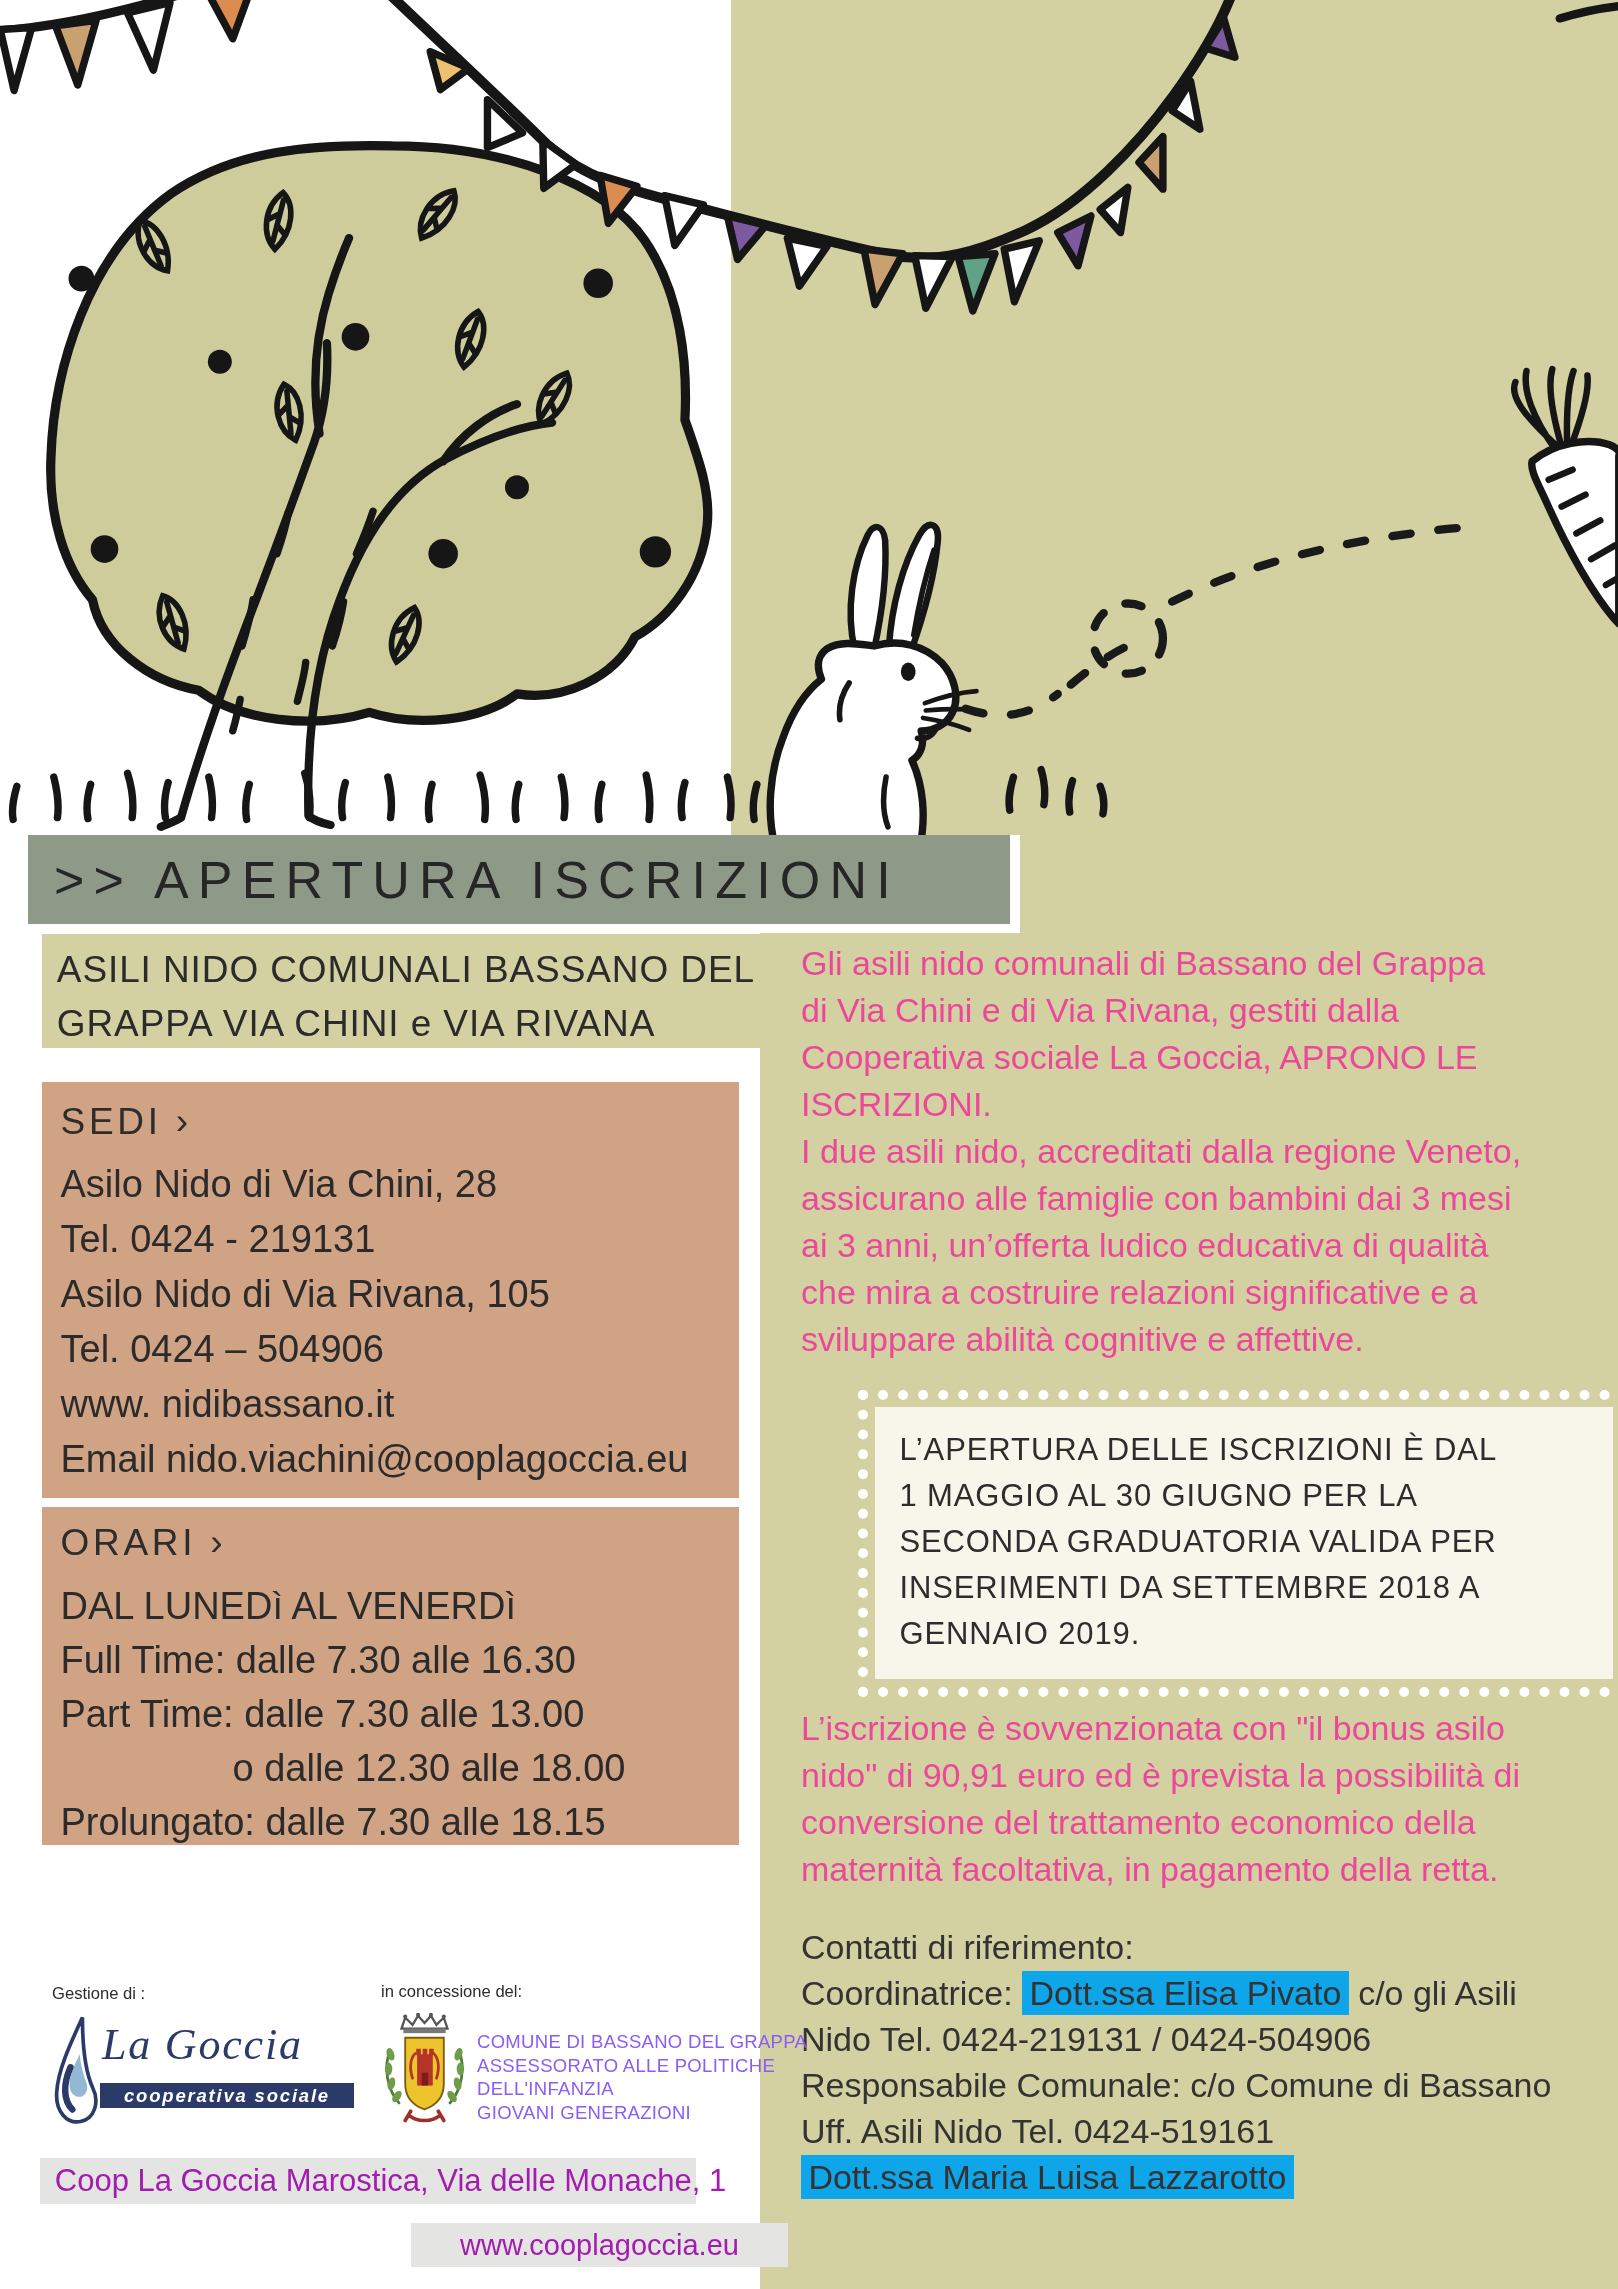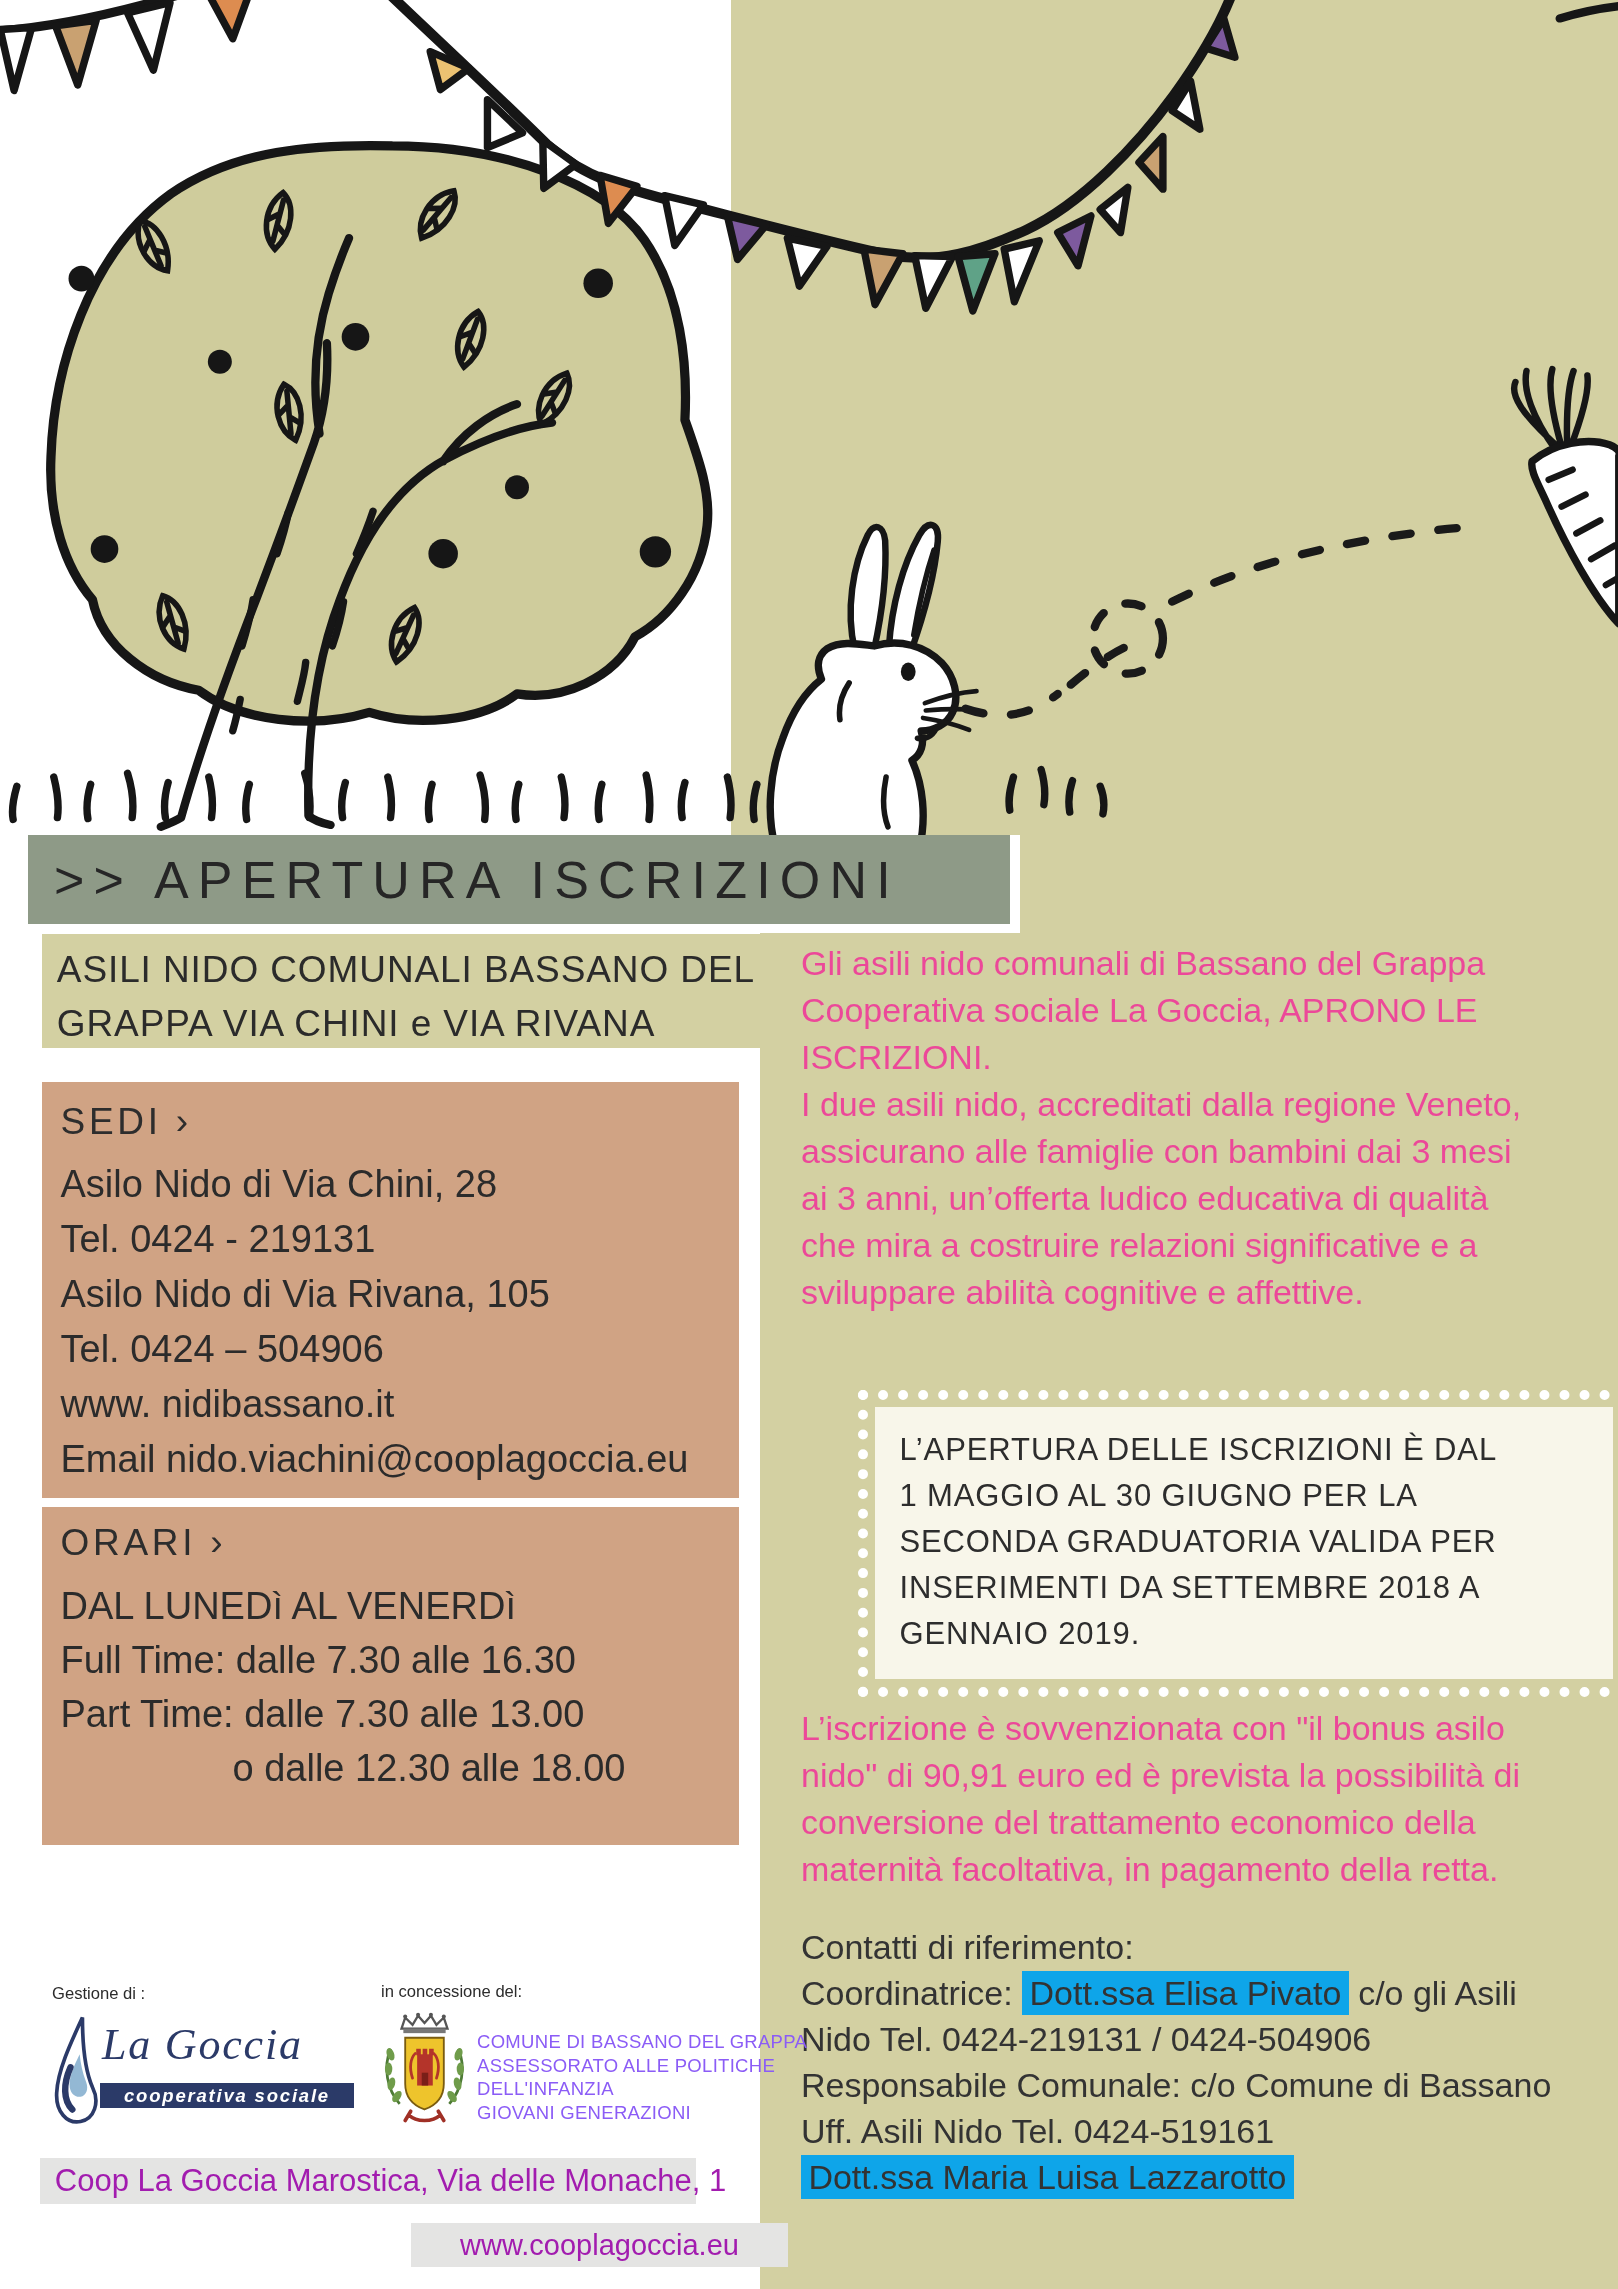--- a/index.html
+++ b/index.html
@@ -220,24 +220,26 @@
     <div class="box-line">www. nidibassano.it</div>
     <div class="box-line">Email nido.viachini@cooplagoccia.eu</div>
   </div>
 
   <div class="abs tan-box orari-box">
     <div class="box-heading">ORARI ›</div>
     <div class="box-line">DAL LUNEDì AL VENERDì</div>
     <div class="box-line">Full Time: dalle 7.30 alle 16.30</div>
     <div class="box-line">Part Time: dalle 7.30 alle 13.00</div>
     <div class="box-line indent">o dalle 12.30 alle 18.00</div>
+    <div class="box-line">Prolungato: dalle  7.30 alle 18.15</div>
   </div>
 
   <div class="abs intro">
     <div class="rline">Gli asili nido comunali di Bassano del Grappa</div>
+    <div class="rline">di Via Chini e di Via Rivana, gestiti dalla</div>
     <div class="rline">Cooperativa sociale La Goccia, APRONO LE</div>
     <div class="rline">ISCRIZIONI.</div>
     <div class="rline">I due asili nido, accreditati dalla regione Veneto,</div>
     <div class="rline">assicurano alle famiglie con bambini dai 3 mesi</div>
     <div class="rline">ai 3 anni, un’offerta ludico educativa di qualità</div>
     <div class="rline">che mira a costruire relazioni significative e a</div>
     <div class="rline">sviluppare abilità cognitive e affettive.</div>
   </div>
 
   <div class="abs dashed-box">

